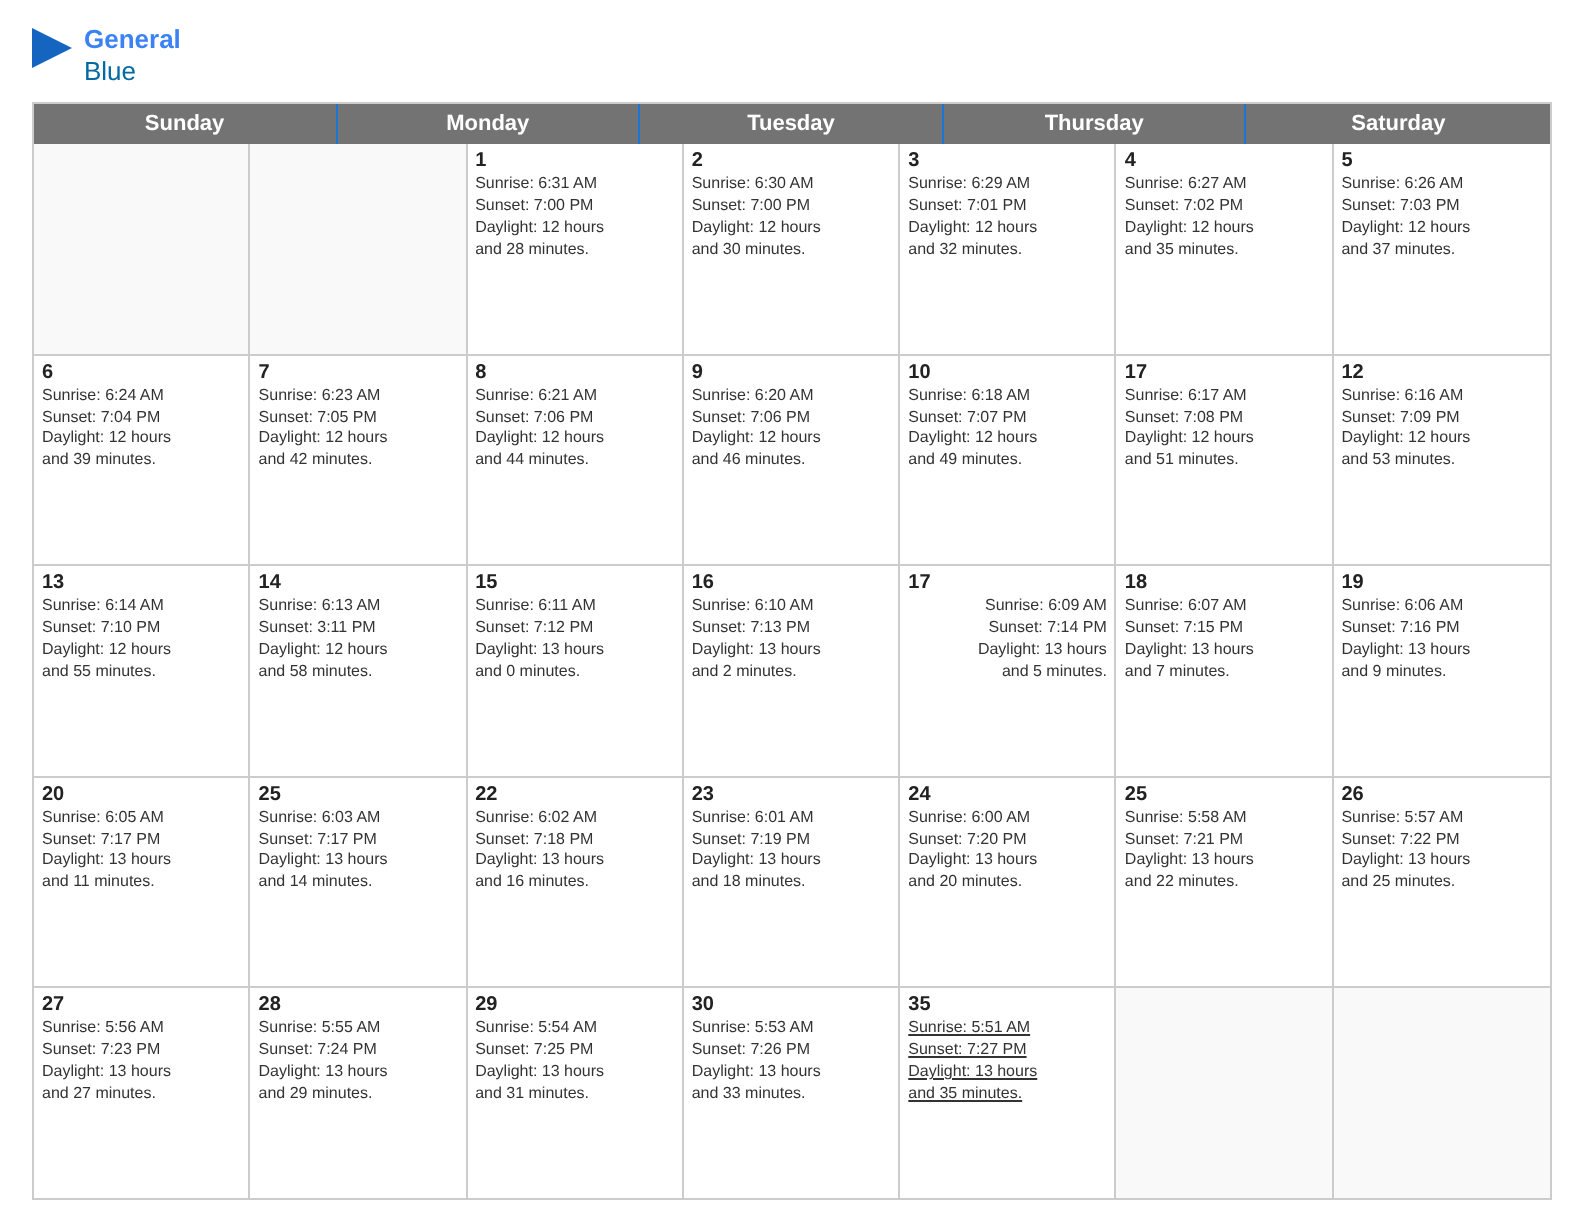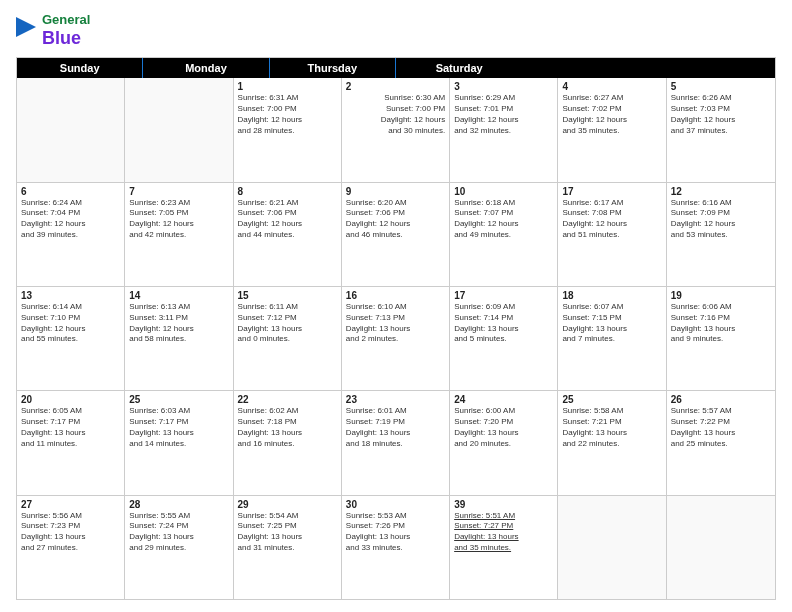--- a/index.html
+++ b/index.html
@@ -42,22 +42,22 @@
       color: #444;
     }
     .calendar {
       flex: 1;
       display: flex;
       flex-direction: column;
       border: 1px solid #ccc;
     }
     .cal-header {
       display: grid;
-      grid-template-columns: repeat(6, 1fr);
-      background: #000000;
+      grid-template-columns: repeat(5, 1fr);
+      background: #737373;
     }
     .cal-header-cell {
       color: #fff;
       font-size: 11px;
       font-weight: bold;
       text-align: center;
       padding: 4px 2px;
       border-right: 1px solid #1976d2;
     }
     .cal-header-cell:last-child { border-right: none; }
@@ -100,51 +100,52 @@
 </head>
 <body>
 
 <div class="page">
   <div class="header">
     <div class="logo">
         <svg viewBox="0 0 20 28" width="20" height="28">
           <polygon points="0,0 20,10 0,20" fill="#1565c0"></polygon>
         </svg>
         <div style="display: flex; flex-direction: column; margin-left: 4px;">
-          <span style="font-size: 13px; font-weight: bold; color: #15803d; line-height: 1.2;">General</span>
-          <span style="font-size: 18px; font-weight: bold; color: #6d28d9; line-height: 1.2;">Blue</span>
+          <span style="font-size: 13px; font-weight: bold; color: #3b82f6; line-height: 1.2;">General</span>
+          <span style="font-size: 13px; font-weight: normal; color: #0369a1; line-height: 1.2;">Blue</span>
         </div>
       </div>
     <div class="title-block">
       <div class="month-title"></div>
       <div class="subtitle"></div>
     </div>
   </div>
 
   <div class="calendar">
     <div class="cal-header">
     <div class="cal-header-cell">Sunday</div>
         <div class="cal-header-cell">Monday</div>
+        <div class="cal-header-cell">Tuesday</div>
         <div class="cal-header-cell">Thursday</div>
         <div class="cal-header-cell">Saturday</div>
       </div>
     <div class="cal-body">
     <div class="cal-row">
           <div class="cal-cell empty"></div>
           <div class="cal-cell empty"></div>
           <div class="cal-cell">
             <span class="day-num">1</span>
             <div class="cell-text" style="white-space: pre-line;">Sunrise: 6:31 AM
 Sunset: 7:00 PM
 Daylight: 12 hours
 and 28 minutes.</div>
           </div>
           <div class="cal-cell">
             <span class="day-num">2</span>
-            <div class="cell-text" style="white-space: pre-line; text-align: right;">Sunrise: 6:30 AM
+            <div class="cell-text" style="white-space: pre-line;">Sunrise: 6:30 AM
 Sunset: 7:00 PM
 Daylight: 12 hours
 and 30 minutes.</div>
           </div>
           <div class="cal-cell">
             <span class="day-num">3</span>
             <div class="cell-text" style="white-space: pre-line;">Sunrise: 6:29 AM
 Sunset: 7:01 PM
 Daylight: 12 hours
 and 32 minutes.</div>
@@ -239,21 +240,21 @@
           </div>
           <div class="cal-cell">
             <span class="day-num">16</span>
             <div class="cell-text" style="white-space: pre-line;">Sunrise: 6:10 AM
 Sunset: 7:13 PM
 Daylight: 13 hours
 and 2 minutes.</div>
           </div>
           <div class="cal-cell">
             <span class="day-num">17</span>
-            <div class="cell-text" style="white-space: pre-line;">Sunrise: 6:09 AM
+            <div class="cell-text" style="white-space: pre-line; text-align: right;">Sunrise: 6:09 AM
 Sunset: 7:14 PM
 Daylight: 13 hours
 and 5 minutes.</div>
           </div>
           <div class="cal-cell">
             <span class="day-num">18</span>
             <div class="cell-text" style="white-space: pre-line;">Sunrise: 6:07 AM
 Sunset: 7:15 PM
 Daylight: 13 hours
 and 7 minutes.</div>
@@ -340,21 +341,21 @@
 and 31 minutes.</div>
           </div>
           <div class="cal-cell">
             <span class="day-num">30</span>
             <div class="cell-text" style="white-space: pre-line;">Sunrise: 5:53 AM
 Sunset: 7:26 PM
 Daylight: 13 hours
 and 33 minutes.</div>
           </div>
           <div class="cal-cell">
-            <span class="day-num">39</span>
+            <span class="day-num">35</span>
             <div class="cell-text" style="white-space: pre-line; text-decoration: underline;">Sunrise: 5:51 AM
 Sunset: 7:27 PM
 Daylight: 13 hours
 and 35 minutes.</div>
           </div>
           <div class="cal-cell empty"></div>
           <div class="cal-cell empty"></div>
         </div>
       </div>
   </div>

